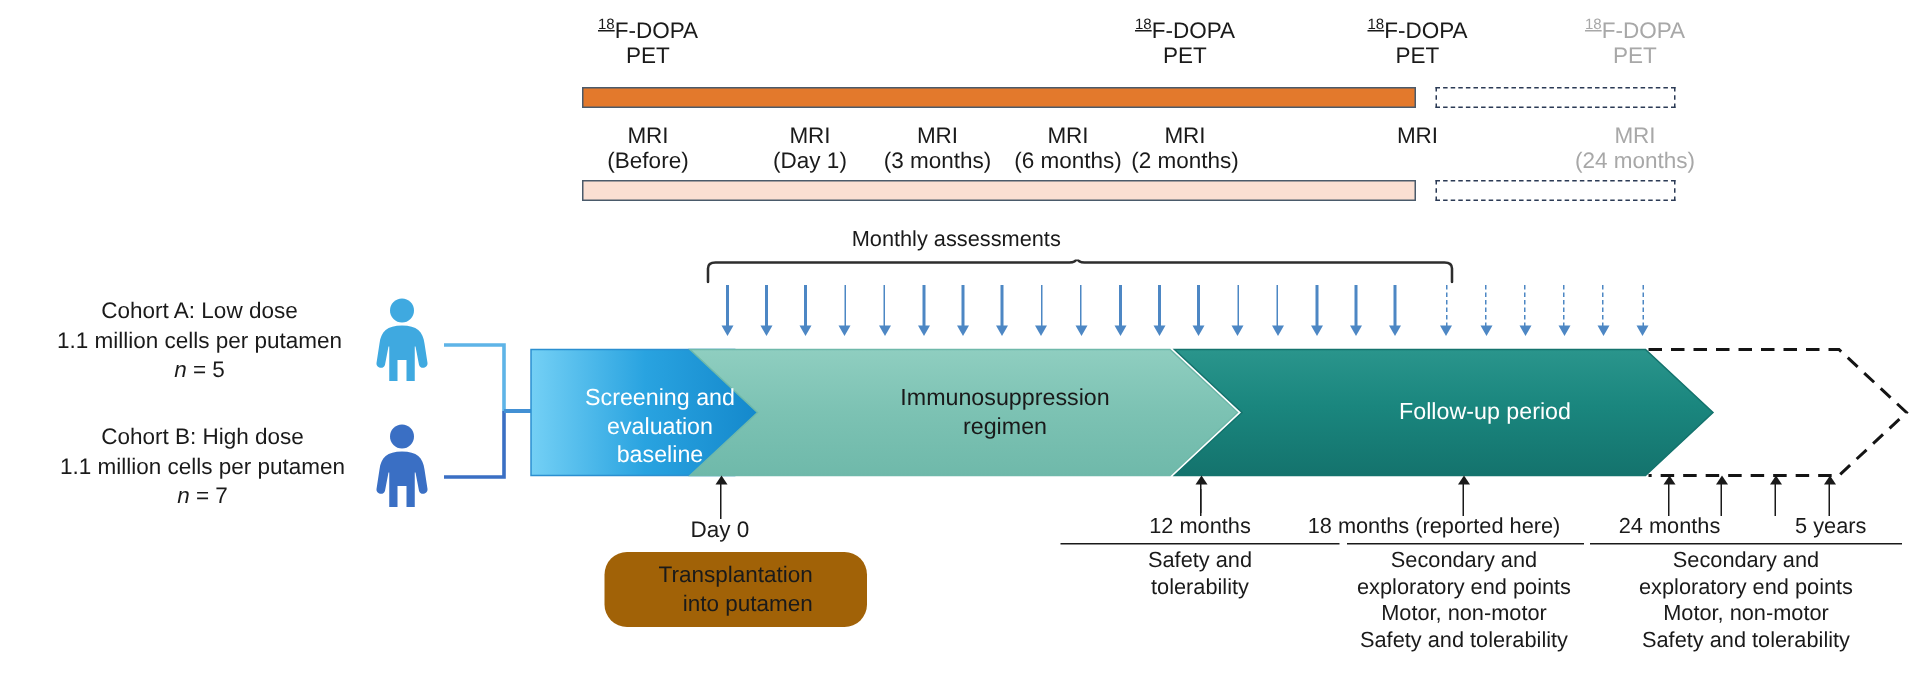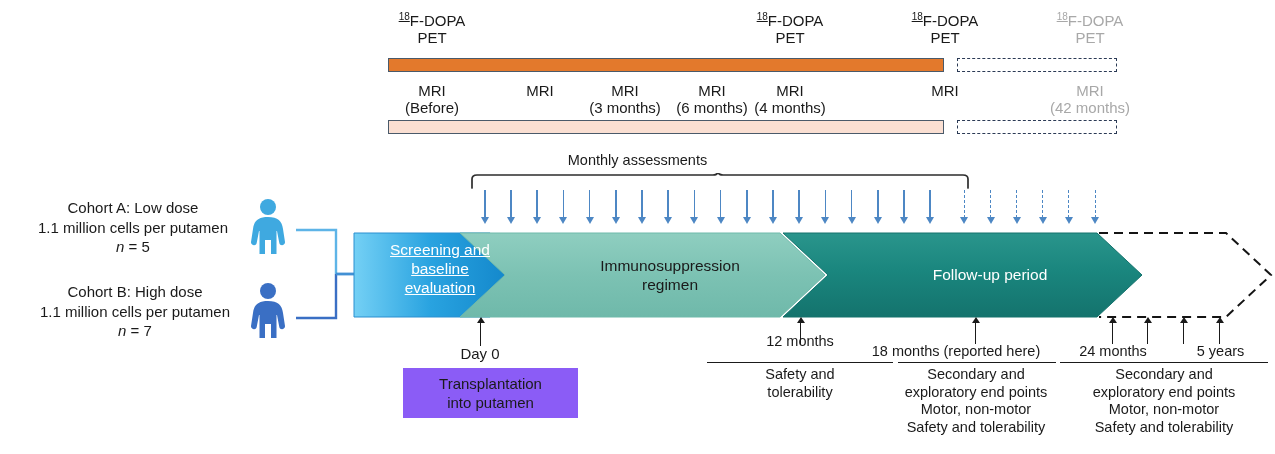--- a/index.html
+++ b/index.html
@@ -79,23 +79,24 @@
   }
   .tick{position:absolute;width:1.4px;background:#1a1a1a;}
   .uparrow{position:absolute;width:1.4px;background:#1a1a1a;}
   .uparrow:before{
     content:"";position:absolute;left:50%;top:-5px;transform:translateX(-50%);
     border-left:4px solid transparent;border-right:4px solid transparent;
     border-bottom:6.5px solid #1a1a1a;
   }
 
   .transbox{
-    background:#8b5cf6;font-size:15px;line-height:19px;text-align:center;
+    background:#a16207;font-size:15px;line-height:19px;text-align:right;
     color:#1a1a1a;display:flex;align-items:center;justify-content:center;
     white-space:nowrap;
+    border-radius:15px;
   }
   .day0{font-size:15px;text-align:center;white-space:nowrap;}
 </style>
 </head>
 <body>
 
 <div id="pet-labels">
     <div class="abs petlabel" style="left: 352px; top: 12px; width: 160px;">
       <div><sup>18</sup>F-DOPA</div>
       <div>PET</div>
@@ -118,39 +119,40 @@
 
 <div class="abs bar-dashed" style="left:957px;top:58px;width:160px;height:14px;"></div>
 
 <div id="mri-labels">
     <div class="abs mrilabel" style="left: 362px; top: 82px; width: 140px;">
       <div>MRI</div>
       <div>(Before)</div>
     </div>
     <div class="abs mrilabel" style="left: 470px; top: 82px; width: 140px;">
       <div>MRI</div>
+      <div>(Day 1)</div>
     </div>
     <div class="abs mrilabel" style="left: 555px; top: 82px; width: 140px;">
       <div>MRI</div>
       <div>(3 months)</div>
     </div>
     <div class="abs mrilabel" style="left: 642px; top: 82px; width: 140px;">
       <div>MRI</div>
       <div>(6 months)</div>
     </div>
     <div class="abs mrilabel" style="left: 720px; top: 82px; width: 140px;">
       <div>MRI</div>
-      <div>(4 months)</div>
+      <div>(2 months)</div>
     </div>
     <div class="abs mrilabel" style="left: 875px; top: 82px; width: 140px;">
       <div>MRI</div>
     </div>
     <div class="abs mrilabel muted" style="left: 1020px; top: 82px; width: 140px;">
       <div>MRI</div>
-      <div>(42 months)</div>
+      <div>(24 months)</div>
     </div>
   </div>
 
 <div class="abs bar-mri" style="left:388px;top:120px;width:556px;height:14px;"></div>
 
 <div class="abs bar-dashed" style="left:957px;top:120px;width:160px;height:14px;"></div>
 
 <div class="abs ma-title" style="left:0px;top:152px;width:1275px;">Monthly assessments</div>
 
 <svg class="abs" style="left:470px;top:173px;" width="500" height="16" viewBox="0 0 500 16">
@@ -241,24 +243,24 @@
 
   <g>
     <path d="M431,2 L745,2 L790,44 L745,86 L431,86 L476,44 Z" fill="url(#gradTeal2)" stroke="#14736D" stroke-width="1"></path>
   </g>
 
   <g>
     <path d="M747,2 L874,2 L919,44 L874,86 L747,86" fill="none" stroke="#141414" stroke-width="2" stroke-dasharray="9,6"></path>
   </g>
 </svg>
 
-<div class="chev-text" style="left:360px;top:240px;width:160px;text-decoration:underline;">
+<div class="chev-text" style="left:360px;top:256px;width:160px;">
   <div>Screening and</div>
+  <div>evaluation</div>
   <div>baseline</div>
-  <div>evaluation</div>
 </div>
 
 <div class="chev-text dark" style="left:515px;top:256px;width:310px;">
   <div>Immunosuppression</div>
   <div>regimen</div>
 </div>
 
 <div class="chev-text" style="left:835px;top:265px;width:310px;">
   <div>Follow-up period</div>
 </div>
@@ -267,21 +269,21 @@
 <div class="abs day0" style="left:420px;top:345px;width:120px;">Day 0</div>
 <div class="abs transbox" style="left:403px;top:368px;width:175px;height:50px;">
   <div>
     <div>Transplantation</div>
     <div>into putamen</div>
   </div>
 </div>
 
 <div class="abs tick" style="left:800px;top:326px;height:16px;"></div>
 <div class="abs uparrow" style="left:800px;top:322px;height:22px;"></div>
-<div class="abs ep-head" style="left:700px;top:333px;width:200px;text-align:center;">12 months</div>
+<div class="abs ep-head" style="left:700px;top:343px;width:200px;text-align:center;">12 months</div>
 <div class="abs ep-rule" style="left:707px;top:362px;width:186px;"></div>
 <div class="abs ep-body" style="left:700px;top:366px;width:200px;">
   <div>Safety and</div>
   <div>tolerability</div>
 </div>
 
 <div class="abs uparrow" style="left:975px;top:322px;height:22px;"></div>
 <div class="abs ep-head" style="left:858px;top:343px;width:196px;">18 months (reported here)</div>
 <div class="abs ep-rule" style="left:898px;top:362px;width:158px;"></div>
 <div class="abs ep-body" style="left:878px;top:366px;width:196px;">

